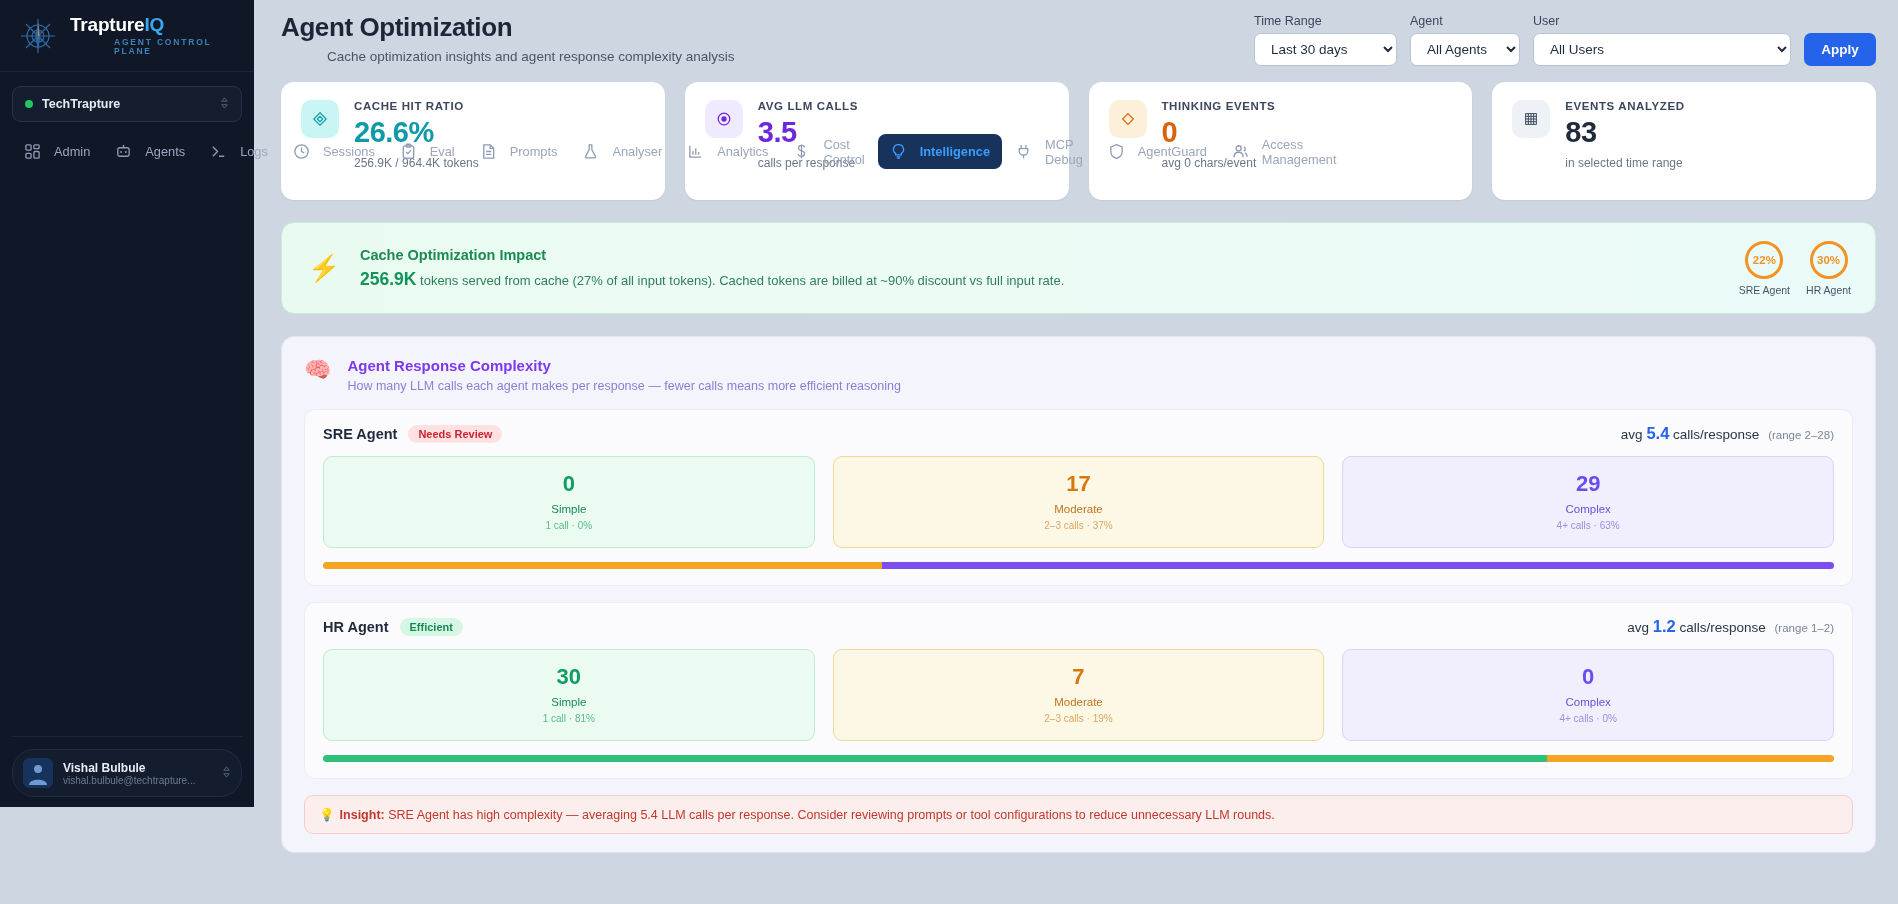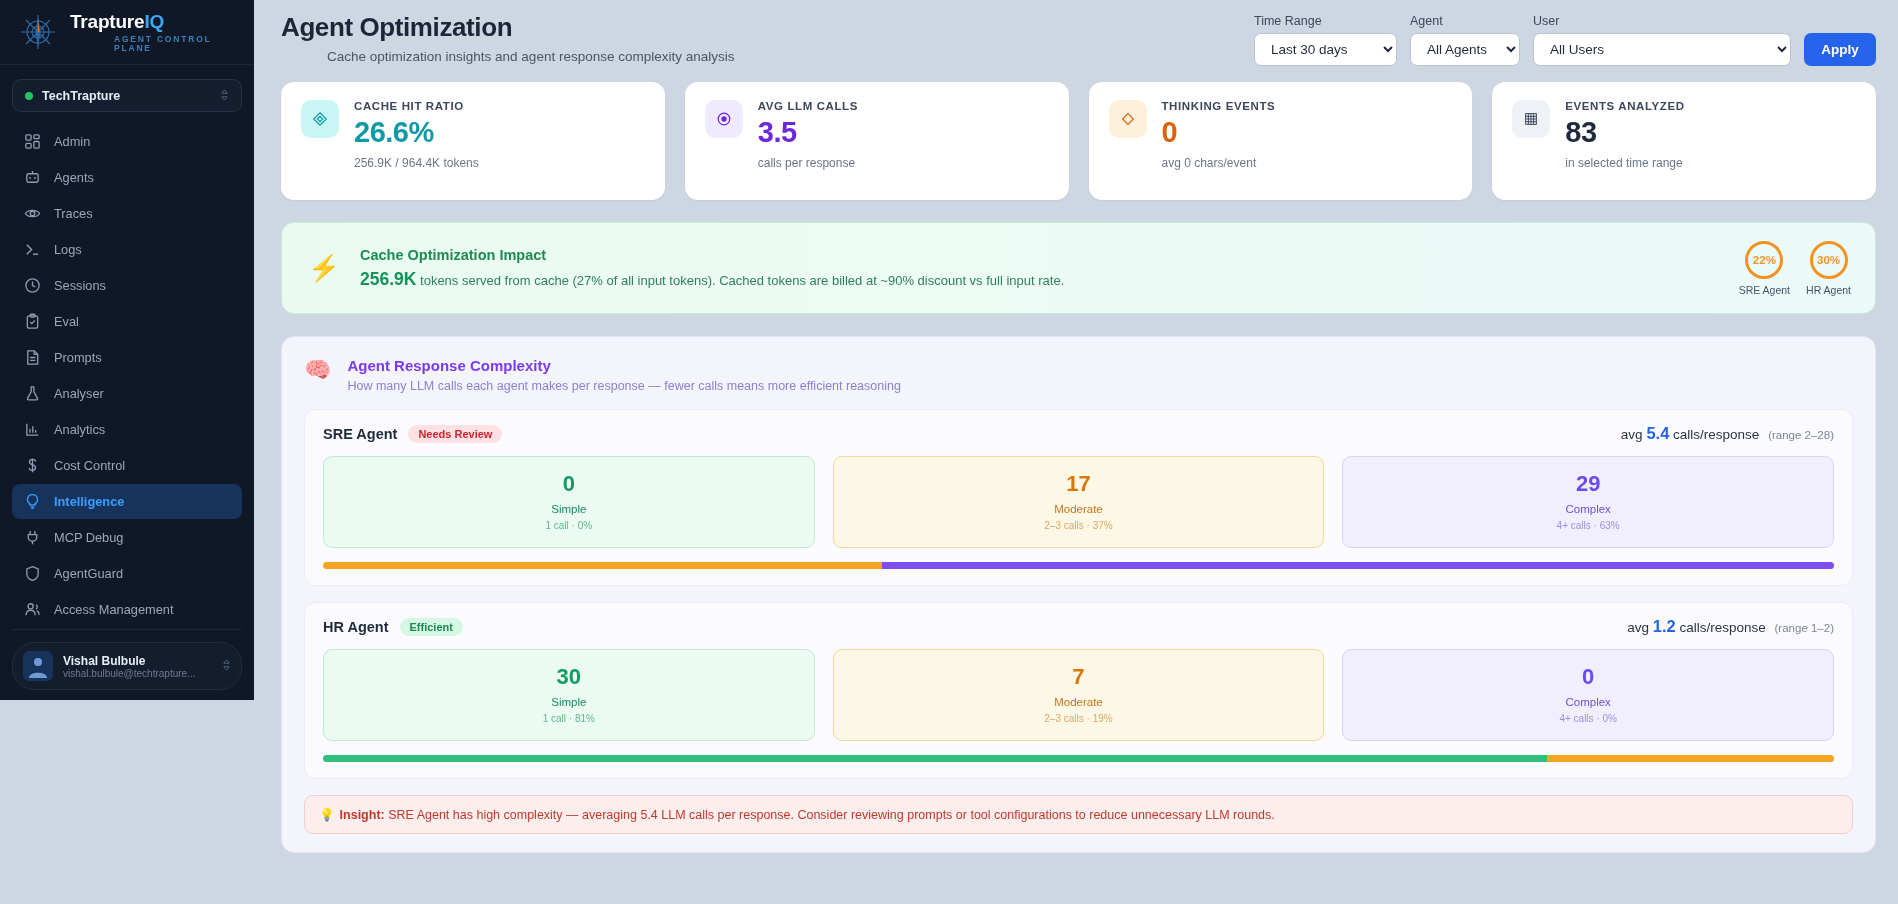--- a/index.html
+++ b/index.html
@@ -6,21 +6,21 @@
   html, body {
     width: 1898px; height: 904px;
     font-family: "Liberation Sans", sans-serif;
     background: #ced6e2;
     overflow: hidden;
   }
   .app { display: flex; width: 1898px; height: 904px; }
 
   
   .sidebar {
-    width: 254px; flex: 0 0 254px; height: 700px;
+    width: 254px; flex: 0 0 254px; height: 807px;
     background: #111827; background: #101828;
     display: flex; flex-direction: column;
     position: relative;
   }
   .brand {
     height: 72px; display: flex; align-items: center; gap: 12px;
     padding: 0 18px; border-bottom: 1px solid #1d2739;
   }
   .brand-logo { width: 40px; height: 40px; flex: 0 0 40px; position: relative; }
   .brand-text { line-height: 1.05; }
@@ -31,21 +31,21 @@
   .org-switch {
     margin: 14px 12px 10px 12px; height: 36px;
     border: 1px solid #253247; border-radius: 9px;
     background: #141e2f;
     display: flex; align-items: center; gap: 9px; padding: 0 12px;
   }
   .org-dot { width: 8px; height: 8px; border-radius: 50%; background: #22c55e; flex: 0 0 8px; }
   .org-name { font-size: 12.5px; color: #e6ebf3; font-weight: 600; flex: 1; }
   .org-chev { color: #5b6b85; font-size: 10px; line-height: 1; }
 
-  .nav { padding: 2px 12px; display: flex; flex-direction: column; gap: 1px; }
+  .nav { padding: 2px 12px; display: flex; flex-direction: row; gap: 1px; }
   .nav-item {
     height: 35px; display: flex; align-items: center; gap: 13px;
     padding: 0 12px; border-radius: 8px; cursor: pointer;
   }
   .nav-item .lbl { font-size: 12.8px; color: #9aa6ba; }
   .nav-item .ico { width: 17px; height: 17px; flex: 0 0 17px; color: #8e9bb0; display: flex; align-items: center; justify-content: center; }
   .nav-item.active { background: #17335c; }
   .nav-item.active .lbl { color: #3b9dfb; font-weight: 600; }
   .nav-item.active .ico { color: #3b9dfb; }
 
@@ -234,29 +234,20 @@
       <div class="nav-item">
         <span class="ico">
             <svg viewBox="0 0 18 18" width="17" height="17" fill="none" stroke="currentColor" stroke-width="1.4">
               <rect x="3" y="5" width="12" height="9" rx="2"></rect>
               <path d="M9 2 L9 5"></path>
               <circle cx="6.5" cy="9.5" r="1" fill="currentColor" stroke="none"></circle>
               <circle cx="11.5" cy="9.5" r="1" fill="currentColor" stroke="none"></circle>
             </svg>
           </span>
         <span class="lbl">Agents</span>
-      </div>
-      <div class="nav-item">
-        <span class="ico">
-            <svg viewBox="0 0 18 18" width="17" height="17" fill="none" stroke="currentColor" stroke-width="1.4">
-              <path d="M1.5 9 C4 4.5 14 4.5 16.5 9 C14 13.5 4 13.5 1.5 9 Z"></path>
-              <circle cx="9" cy="9" r="2.4"></circle>
-            </svg>
-          </span>
-        <span class="lbl">Traces</span>
       </div>
       <div class="nav-item">
         <span class="ico">
             <svg viewBox="0 0 18 18" width="17" height="17" fill="none" stroke="currentColor" stroke-width="1.5">
               <path d="M3 4 L8 9 L3 14"></path>
               <path d="M9.5 14 L15 14"></path>
             </svg>
           </span>
         <span class="lbl">Logs</span>
       </div>

